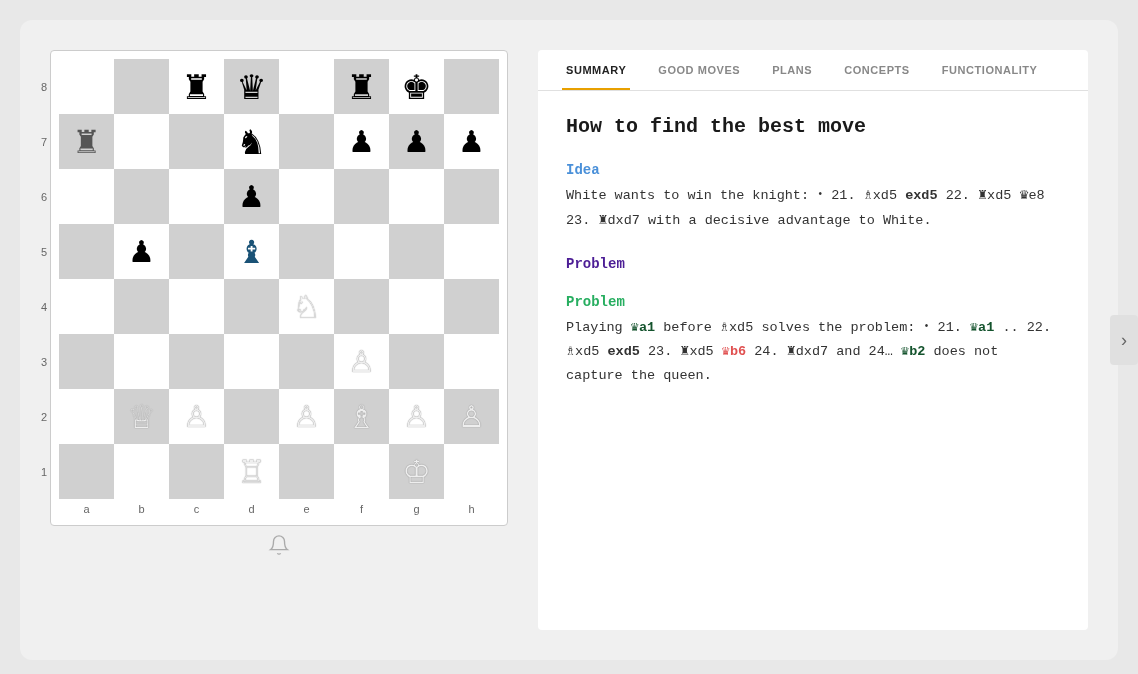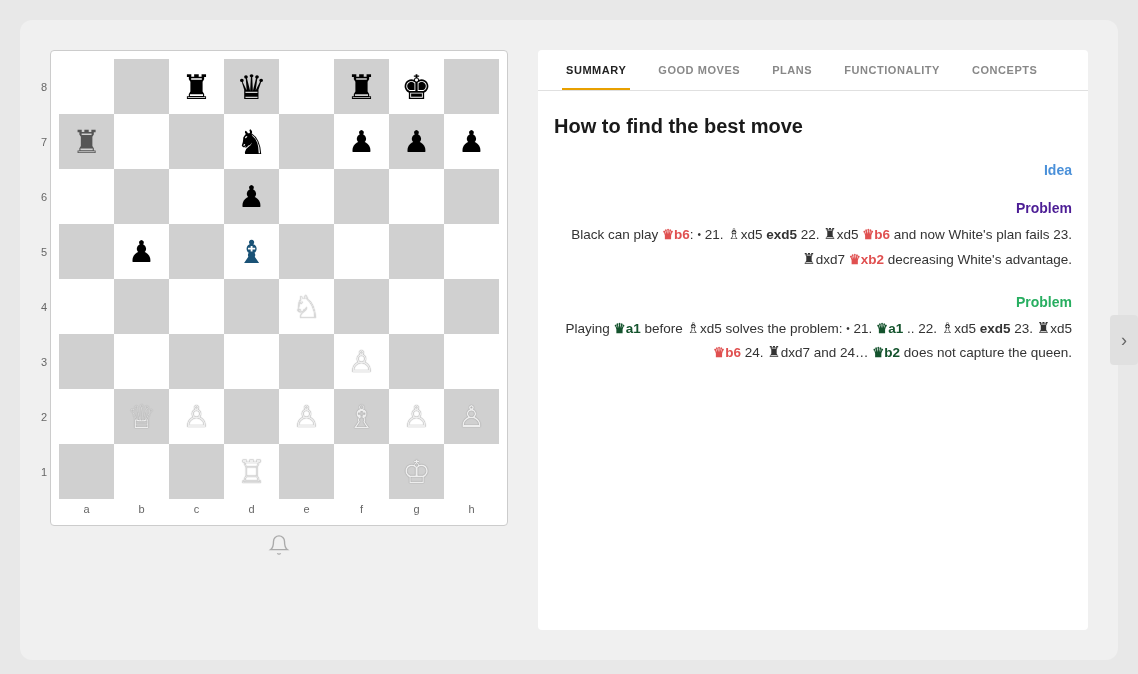--- a/index.html
+++ b/index.html
@@ -143,33 +143,33 @@
       color: #888;
       cursor: pointer;
       border-bottom: 2px solid transparent;
       text-transform: uppercase;
     }
     .tab.active {
       color: #222;
       border-bottom: 2px solid #e8a000;
     }
     .content-area {
-      padding: 24px 16px;
+      padding: 24px 28px;
       overflow-y: auto;
       flex: 1;
+      font-family: Liberation Mono, monospace;
     }
     .content-title {
       font-size: 20px;
       font-weight: 700;
       color: #1a1a1a;
       margin-bottom: 24px;
     }
     .section {
       margin-bottom: 22px;
-      text-align: right;
     }
     .section-label {
       font-size: 14px;
       font-weight: 600;
       margin-bottom: 6px;
     }
     .section-label.idea { color: #4a90d9; }
     .section-label.problem { color: #4c1d95; }
     .section-label.solution { color: #27ae60; }
     .section-text {
@@ -332,36 +332,36 @@
         <path d="M13.73 21a2 2 0 0 1-3.46 0"></path>
       </svg>
     </div>
   </div>
 
   <div class="right-panel">
     <div class="tabs-bar">
       <div class="tab active">SUMMARY</div>
       <div class="tab">GOOD MOVES</div>
       <div class="tab">PLANS</div>
+      <div class="tab">CONCEPTS</div>
       <div class="tab">FUNCTIONALITY</div>
-      <div class="tab">CONCEPTS</div>
     </div>
 
     <div class="content-area">
       <div class="content-title">How to find the best move</div>
 
       <div class="section">
         <div class="section-label idea">Idea</div>
+        <div class="section-text">
+          White wants to win the knight: <span class="bullet">•</span> 21. <span class="chess-sym">♗</span>xd5  <strong>exd5</strong>  22. <span class="chess-sym">♜</span>xd5 <span class="chess-sym">♛</span>e8  23. <span class="chess-sym">♜</span>dxd7  with a decisive advantage to White.
+        </div>
       </div>
 
       <div class="section">
         <div class="section-label problem">Problem</div>
-        <div class="section-text">
-          Black can play <span class="highlight-red">♛b6</span>: <span class="bullet">•</span> 21. <span class="chess-sym">♗</span>xd5  <strong>exd5</strong>  22. <span class="chess-sym">♜</span>xd5  <span class="highlight-red">♛b6</span> and now White's plan fails  23. <span class="chess-sym">♜</span>dxd7  <span class="highlight-red">♛xb2</span>  decreasing White's advantage.
-        </div>
       </div>
 
       <div class="section">
         <div class="section-label solution">Problem</div>
         <div class="section-text">
           Playing <span class="highlight-green">♛a1</span> before <span class="chess-sym">♗</span>xd5 solves the problem: <span class="bullet">•</span> 21. <span class="highlight-green">♛a1</span> .. 22. <span class="chess-sym">♗</span>xd5  <strong>exd5</strong>  23. <span class="chess-sym">♜</span>xd5  <span class="highlight-red">♛b6</span>  24. <span class="chess-sym">♜</span>dxd7  and  24… <span class="highlight-green">♛b2</span> does not capture the queen.
         </div>
       </div>
 
     </div>

